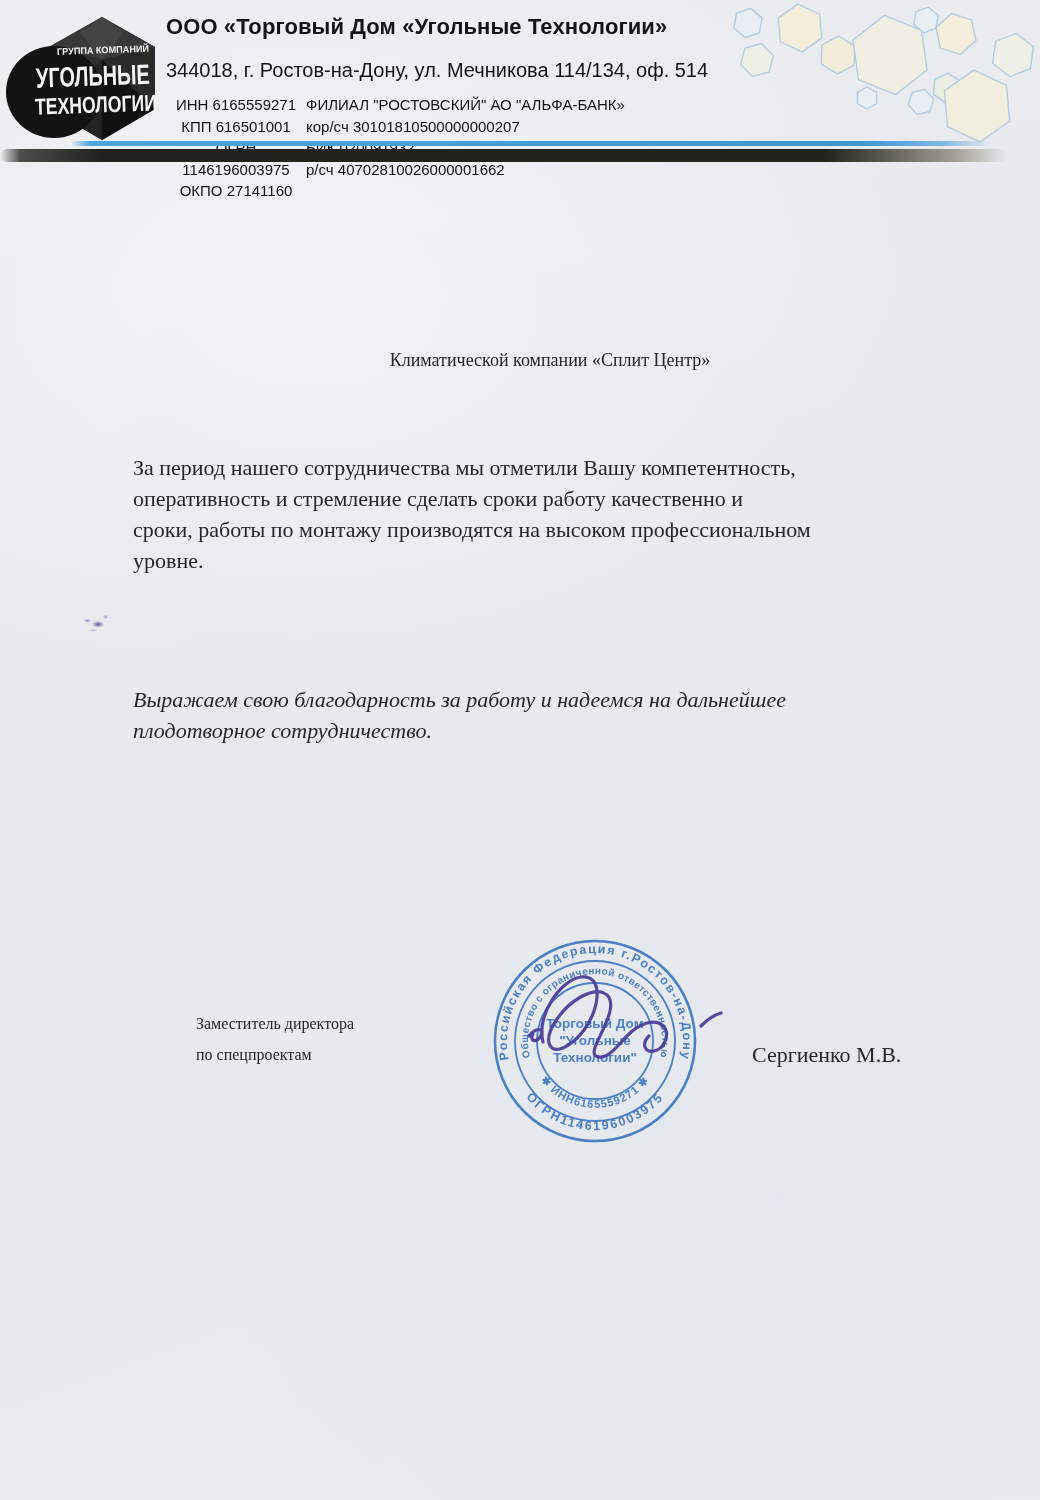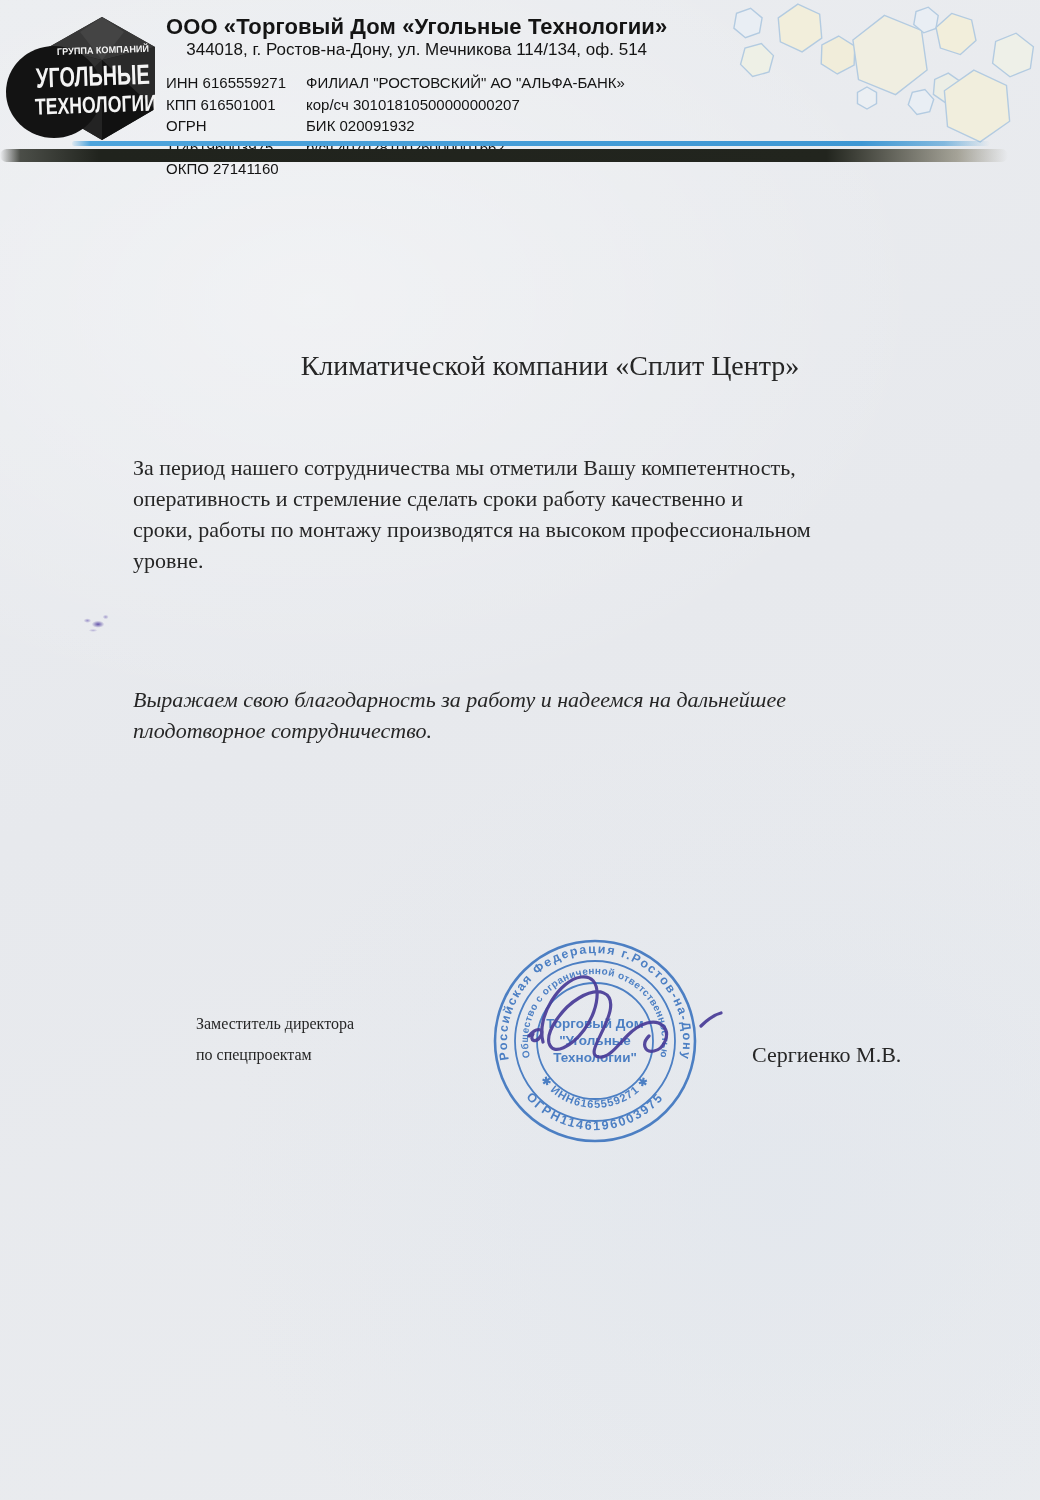--- a/index.html
+++ b/index.html
@@ -13,36 +13,36 @@
       linear-gradient(160deg,#ebedf0 0%,#e7e9ed 45%,#eaecef 100%);
     overflow:hidden;
     font-family:"Liberation Serif", serif;
     color:#262626;
   }
 
   
   .logo{position:absolute;left:4px;top:10px;width:158px;height:138px;}
   .company-block{position:absolute;left:166px;top:14px;font-family:"Liberation Sans",sans-serif;color:#141414;}
   .company-name{font-size:22px;font-weight:bold;letter-spacing:.1px;}
-  .company-address{font-size:17px;margin-top:0;text-align:center;}
+  .company-address{font-size:20px;margin-top:19px;text-align:center;}
   .requisites{display:flex;margin-top:12px;font-size:15px;line-height:21.5px;}
-  .req-col-left{width:140px;}
+  .req-col-left{width:140px;text-align:center;}
   .req-col-right{margin-left:0;}
   .crystals{position:absolute;left:690px;top:2px;width:350px;height:150px;}
   .rule-blue{
     position:absolute;left:72px;top:141px;width:918px;height:5px;border-radius:3px;
     background:linear-gradient(to right, rgba(77,164,220,.1) 0%, #4da4dc 2%, #3e97d3 86%, rgba(62,151,211,.6) 95%, rgba(62,151,211,0) 100%);
   }
   .rule-dark{
     position:absolute;left:0;top:149px;width:1008px;height:13px;border-radius:7px;
     background:linear-gradient(to right, rgba(35,38,30,0) 0%, rgba(35,38,30,.8) 2%, #20231d 10%, #22251e 82%, rgba(98,92,66,.5) 95%, rgba(98,92,66,0) 100%);
   }
 
   
-  .recipient{position:absolute;left:140px;top:350px;width:820px;text-align:center;font-size:28px;}
+  .recipient{position:absolute;left:140px;top:350px;width:820px;text-align:center;font-size:18px;}
   .para{position:absolute;left:133px;width:830px;font-size:22px;line-height:31px;}
   .para-1{top:452px;}
   .para-2{top:684px;font-style:italic;}
   .ink-smudge{
     position:absolute;left:76px;top:608px;width:38px;height:28px;
     background:
       radial-gradient(ellipse 9px 5px at 58% 58%, rgba(76,58,158,.85), rgba(76,58,158,0) 70%),
       radial-gradient(ellipse 5px 3px at 30% 45%, rgba(92,74,172,.55), rgba(92,74,172,0) 75%),
       radial-gradient(ellipse 4px 3px at 78% 32%, rgba(92,74,172,.5), rgba(92,74,172,0) 75%),
       radial-gradient(ellipse 6px 2px at 45% 80%, rgba(92,74,172,.35), rgba(92,74,172,0) 75%);

